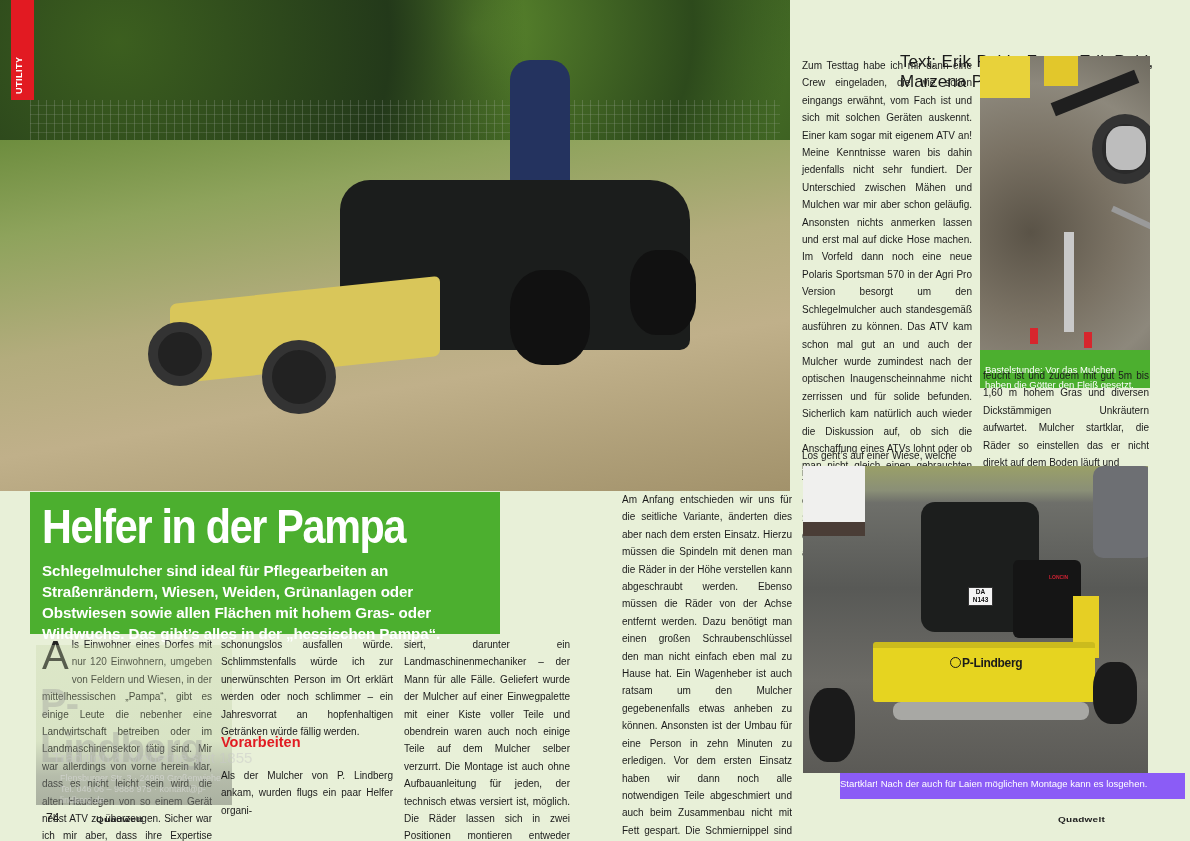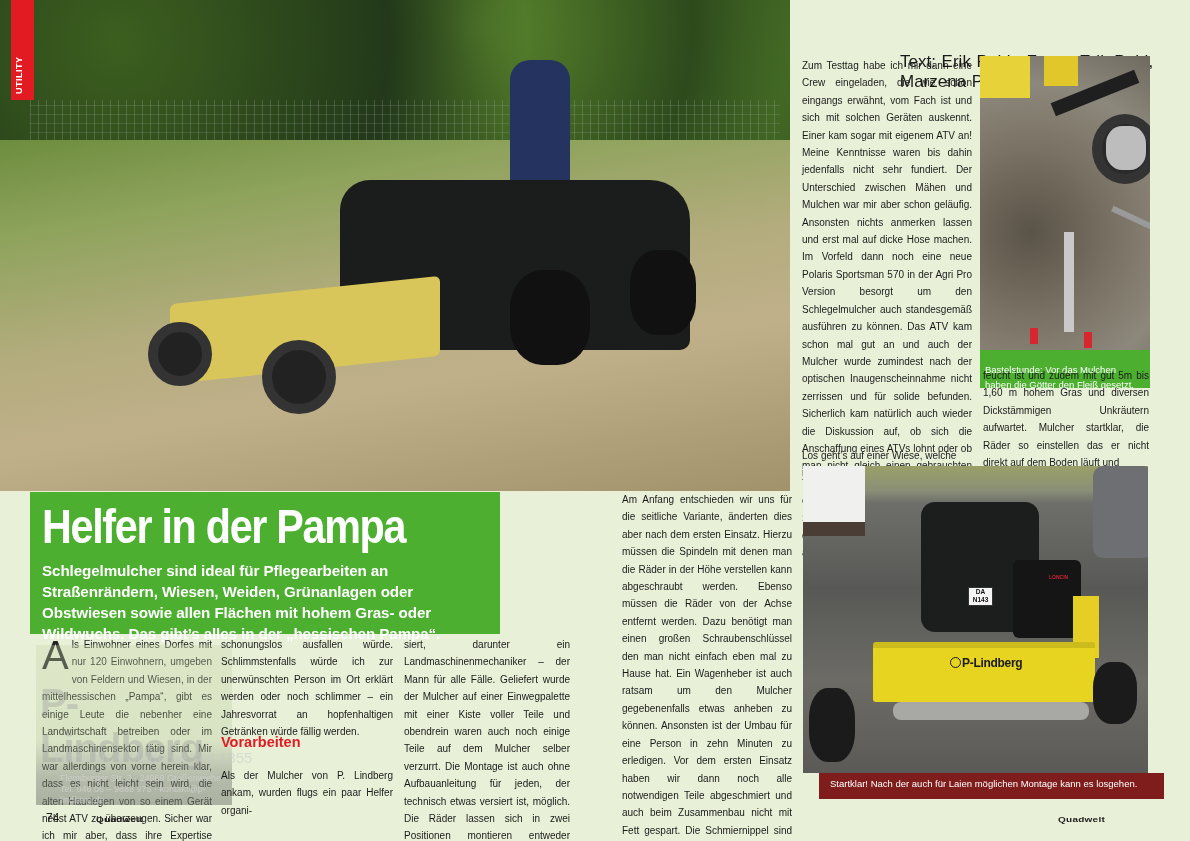--- a/index.html
+++ b/index.html
@@ -87,21 +87,21 @@
   .photo3 .engine { position: absolute; left: 210px; top: 94px; width: 68px; height: 78px; background: #151515; border-radius: 6px; }
   .photo3 .engine-label { position: absolute; left: 246px; top: 108px; font-size: 5px; color: #c23; font-weight: bold; }
   .photo3 .mulcher { position: absolute; left: 70px; top: 176px; width: 222px; height: 60px; background: #e6d420; border-radius: 3px; border-top: 6px solid #cbbb1d; }
   .photo3 .mulcher-roll { position: absolute; left: 90px; top: 236px; width: 196px; height: 18px; background: #a8a8a4; border-radius: 8px; }
   .photo3 .brand { position: absolute; left: 147px; top: 190px; font-size: 12px; font-weight: bold; color: #1a1a1a; letter-spacing: -.3px; }
   .photo3 .brand::before { content: ""; display: inline-block; width: 9px; height: 9px; border: 1.5px solid #1a1a1a; border-radius: 50%; margin-right: 1px; vertical-align: -1px; }
   .photo3 .tyre-l { position: absolute; left: 6px; top: 222px; width: 46px; height: 74px; background: #1b1b1b; border-radius: 40%; }
   .photo3 .tyre-r { position: absolute; left: 290px; top: 196px; width: 44px; height: 62px; background: #1b1b1b; border-radius: 40%; }
   .photo3 .yellow-box { position: absolute; left: 270px; top: 130px; width: 26px; height: 62px; background: #e6cf24; }
 
-  .cap3 { position: absolute; left: 819px; top: 773px; width: 345px; height: 26px; background: #7f1d1d; color: #fff; font-size: 9.5px; line-height: 22px; padding: 0 11px; }
+  .cap3 { position: absolute; left: 840px; top: 773px; width: 345px; height: 26px; background: #8b5cf6; color: #fff; font-size: 9.5px; line-height: 22px; padding: 0 0; }
 
   .folio { position: absolute; top: 811px; font-size: 12px; color: #222; }
   .folio-l-num { left: 46px; }
   .folio-l-mag { left: 96px; top: 815px; font-size: 8px; font-weight: bold; letter-spacing: .2px; transform: scaleX(1.25); transform-origin: left; }
   .folio-r-mag { left: 1058px; top: 815px; font-size: 8px; font-weight: bold; letter-spacing: .2px; transform: scaleX(1.25); transform-origin: left; }
   .folio-r-num { left: 1129px; margin-top: 35px; }
 </style>
 </head>
 <body>
 

